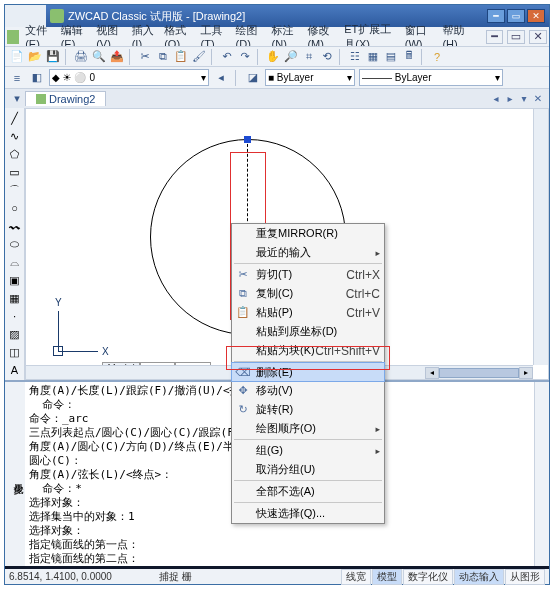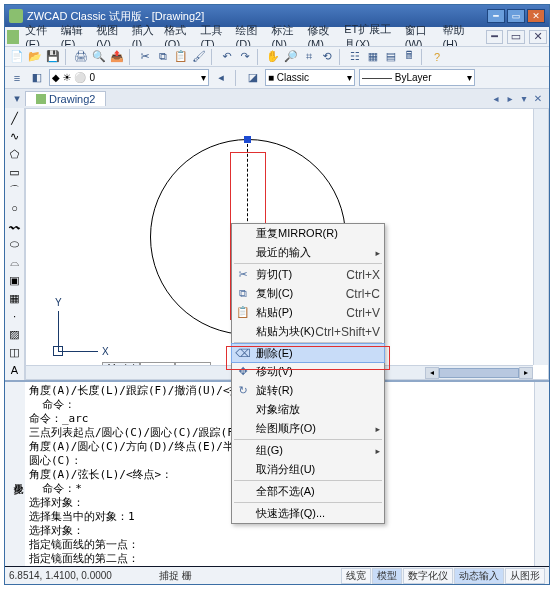--- a/index.html
+++ b/index.html
@@ -1,32 +1,32 @@
 <!DOCTYPE html>
 <html><head>
 <meta charset="utf-8">
 <style>
 * { margin: 0; padding: 0; box-sizing: border-box; font-family: "SimSun", "Microsoft YaHei", sans-serif; }
 body { width: 554px; height: 589px; background: #fff; overflow: hidden; font-size: 11px; }
 .window { width: 546px; height: 581px; margin: 4px auto 0; border: 1px solid #3b6ea5; background: #e8eef5; display: flex; flex-direction: column; }
-.titlebar { height: 22px; background: linear-gradient(#4a7bc0,#2d5a9e); color: #fff; display: flex; align-items: center; padding: 0 4px; font-size: 11px; }
+.titlebar { height: 22px; background: linear-gradient(#4a7bc0,#2d5a9e); color: #fff; display: flex; align-items: center; padding: 0 4px; font-size: 11px; margin-left: 41px; }
 .titlebar .icon { width: 14px; height: 14px; background: #8abf6f; border-radius: 2px; margin-right: 4px; }
 .titlebar .spacer { flex: 1; }
 .winbtn { width: 18px; height: 14px; margin-left: 2px; border: 1px solid #1e4680; background: #6a9edc; color: #fff; display: inline-flex; align-items: center; justify-content: center; font-size: 9px; line-height: 1; }
 .winbtn.close { background: #d66b3a; }
 .menubar { height: 19px; background: #eef2f7; display: flex; align-items: center; padding: 0 2px; gap: 2px; }
 .menubar span { padding: 2px 4px; font-size: 11px; color: #1e2a3a; }
 .toolbar { height: 20px; background: #eef2f7; border-top: 1px solid #c8d2e0; display: flex; align-items: center; padding: 0 4px; gap: 2px; }
 .tbtn { width: 16px; height: 16px; display: inline-flex; align-items: center; justify-content: center; font-size: 11px; color: #3a5a8a; }
 .sep { width: 4px; height: 16px; border-left: 1px solid #b8c4d6; margin: 0 2px; }
 .layerrow { height: 22px; background: #eef2f7; border-top: 1px solid #c8d2e0; display: flex; align-items: center; padding: 0 4px; gap: 4px; }
 .layersel { height: 17px; border: 1px solid #9fb4d0; background: #fff; font-size: 10px; padding: 0 2px; display: flex; align-items: center; }
 .layersel.w1 { width: 160px; }
 .layersel.w2 { width: 90px; }
-.layersel.w3 { width: 116px; }
+.layersel.w3 { width: 144px; }
 .doctab { height: 20px; background: #e4eaf2; border-top: 1px solid #c8d2e0; display: flex; align-items: center; padding: 0 4px; }
 .doctab .tab { background: #fff; border: 1px solid #b8c4d6; border-bottom: none; padding: 1px 10px; font-size: 11px; color: #1e4680; display: flex; align-items: center; gap: 3px; }
 .doctab .tabicon { width: 10px; height: 10px; background: #8abf6f; }
 .doctab .spacer { flex: 1; }
 .doctab .navbtn { width: 14px; height: 14px; color: #4a6a9e; display: inline-flex; align-items: center; justify-content: center; font-size: 10px; }
 .mainarea { flex: 1; display: flex; background: #e8eef5; position: relative; }
 .ltool { width: 20px; background: #eef2f7; border-right: 1px solid #c8d2e0; display: flex; flex-direction: column; align-items: center; padding-top: 2px; gap: 2px; }
 .ltool div { width: 16px; height: 16px; display: flex; align-items: center; justify-content: center; }
 .canvas { flex: 1; background: #fff; position: relative; border: 1px solid #c8d2e0; overflow: hidden; }
 .ucs { position: absolute; left: 32px; bottom: 24px; }
@@ -43,21 +43,21 @@
 .scrollv { position: absolute; right: 0; top: 0; bottom: 14px; width: 15px; background: #e8eef5; border-left: 1px solid #c8d2e0; }
 .scrollh .sbtn, .scrollv .sbtn { width: 14px; height: 12px; background: #d6dee8; border: 1px solid #b8c4d6; display: flex; align-items: center; justify-content: center; font-size: 8px; }
 .scrollh .thumb { width: 80px; height: 10px; background: #b8c8e0; border: 1px solid #8fa8c8; }
 .modeltabs { position: absolute; left: 30px; bottom: 1px; display: flex; font-size: 10px; color: #444; }
 .modeltabs span { background: #fff; border: 1px solid #999; padding: 0 4px; }
 .modeltabs .active { background: #eef2f7; }
 .cmdwin { height: 186px; background: #fff; border-top: 2px solid #8fa8c8; display: flex; }
 .cmdside { width: 20px; background: #eef2f7; font-size: 10px; writing-mode: vertical-rl; text-align: center; padding-top: 4px; }
 .cmdtext { flex: 1; font-size: 11px; line-height: 14px; padding: 2px 4px; color: #000; overflow: hidden; white-space: pre; font-family: "SimSun", monospace; }
 .cmdscroll { width: 15px; background: #eef2f7; border-left: 1px solid #c8d2e0; }
-.statusbar { height: 18px; background: #eef2f7; border-top: 1px solid #0f172a; display: flex; align-items: center; font-size: 10px; padding: 0 4px; color: #333; }
+.statusbar { height: 18px; background: #eef2f7; border-top: 3px solid #0f172a; display: flex; align-items: center; font-size: 10px; padding: 0 4px; color: #333; }
 .statusbar .coords { flex: 0 0 150px; }
 .statusbar .spacer { flex: 1; }
 .statusbar .stbtn { border: 1px solid #c8d2e0; padding: 0 4px; background: #f4f6fa; margin-left: 1px; }
 
 .ctxmenu { position: absolute; left: 231px; top: 223px; width: 154px; background: #f4f4f4; border: 1px solid #8a8a8a; box-shadow: 2px 2px 4px rgba(0,0,0,.25); font-size: 11px; z-index: 50; }
 .ctxmenu .row { height: 19px; display: flex; align-items: center; padding: 0 4px 0 24px; position: relative; }
 .ctxmenu .row .ico { position: absolute; left: 4px; width: 14px; height: 14px; display: flex; align-items: center; justify-content: center; color: #5070a0; }
 .ctxmenu .row .key { margin-left: auto; font-size: 12px; color: #444; }
 .ctxmenu .row .arrow { margin-left: auto; font-size: 9px; color: #444; }
 .ctxmenu .divider { height: 1px; background: #c8c8c8; margin: 1px 2px; }
@@ -131,21 +131,21 @@
     <span class="tbtn">≡</span>
     <span class="tbtn">◧</span>
     <div class="layersel w1">
         <span>◆ ☀ ⚪              0</span>
         <span style="margin-left:auto">▾</span>
       </div>
     <span class="tbtn">◂</span>
     <span class="sep"></span>
     <span class="tbtn">◪</span>
     <div class="layersel w2">
-        <span>■ Classic</span>
+        <span>■ ByLayer</span>
         <span style="margin-left:auto">▾</span>
       </div>
     <div class="layersel w3">
         <span>——— ByLayer</span>
         <span style="margin-left:auto">▾</span>
       </div>
   </div>
 
   <div class="doctab">
     <span class="tbtn">▾</span>
@@ -262,40 +262,40 @@
       <span class="ico">⧉</span>
       <span>复制(C)</span>
       <span class="key">Ctrl+C</span>
     </div>
     <div class="row">
       <span class="ico">📋</span>
       <span>粘贴(P)</span>
       <span class="key">Ctrl+V</span>
     </div>
     <div class="row">
+      <span>粘贴到原坐标(D)</span>
+    </div>
+    <div class="row">
       <span>粘贴为块(K)</span>
       <span class="key">Ctrl+Shift+V</span>
     </div>
     <div class="divider"></div>
     <div class="row highlight">
       <span class="ico">⌫</span>
       <span>删除(E)</span>
     </div>
     <div class="row">
       <span class="ico">✥</span>
       <span>移动(V)</span>
     </div>
     <div class="row">
       <span class="ico">↻</span>
       <span>旋转(R)</span>
     </div>
     <div class="row">
-      <span>对象缩放</span>
-    </div>
-    <div class="row">
       <span>绘图顺序(O)</span>
       <span class="arrow">▸</span>
     </div>
     <div class="divider"></div>
     <div class="row">
       <span>组(G)</span>
       <span class="arrow">▸</span>
     </div>
     <div class="row">
       <span>取消分组(U)</span>

